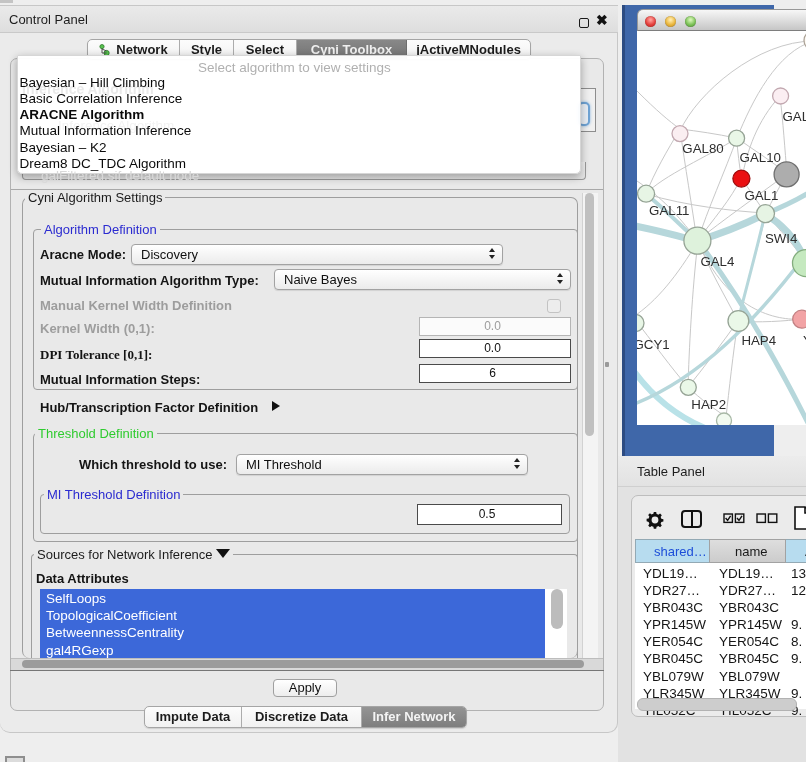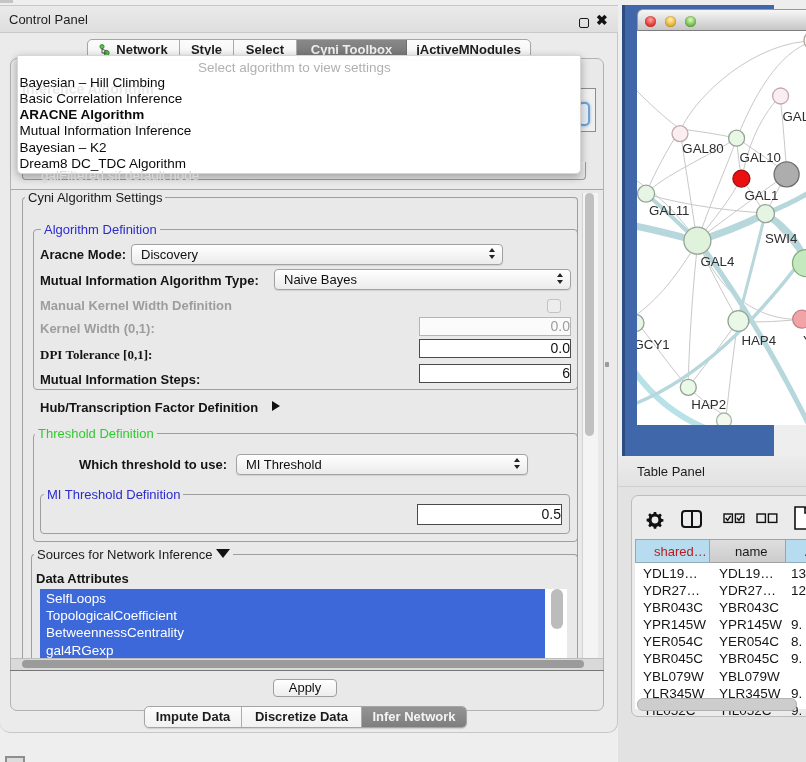--- a/index.html
+++ b/index.html
@@ -31,21 +31,21 @@
 .nb { border-bottom:none; border-radius:4px 4px 0 0; }
 .blue { color:#2b2bd0 !important; }
 .green { color:#2fcb2f !important; }
 
 .combo { position:absolute; height:21px; border:1px solid #a2a2a2; border-radius:4px; background:linear-gradient(#ffffff,#ebebeb); font-size:13px; line-height:19px; padding-left:9px; color:#101010; box-shadow:0 1px 1px rgba(0,0,0,.1); white-space:nowrap; }
 .arr { position:absolute; right:7px; top:3px; }
 .arr i { display:block; width:0; height:0; border-left:3.5px solid transparent; border-right:3.5px solid transparent; }
 .arr .u { border-bottom:4.5px solid #222; margin-bottom:2.5px; }
 .arr .d { border-top:4.5px solid #222; }
 
-.tf { position:absolute; border:1px solid #4a4a4a; background:#fff; font-size:14px; text-align:right; color:#111; }
+.tf { position:absolute; border:1px solid #4a4a4a; background:#fff; font-size:12px; text-align:center; padding-right:5px; color:#111; }
 .tfd { border:1px solid #b5b5b5; background:#fbfbfb; color:#9d9d9d; }
 </style>
 </head>
 <body>
 <div class="a" style="left:0;top:0;width:13px;height:3px;background:#c4c4c4;"></div>
 <div id="cp" class="a">
   <div id="cptitle" class="a">
       <span class="t">Control Panel</span>
     <span class="wbox"></span>
       <span class="wx">✖</span>
@@ -61,21 +61,21 @@
     <div style="width:63px;">Select</div>
     <div style="width:110px;" class="sel">Cyni Toolbox</div>
     <div style="width:123px;">jActiveMNodules</div>
   </div>
 
   <div class="a" style="left:580px;top:82px;width:16px;height:44px;border:1px solid #8d8d8d;background:#f0f0f0;"></div>
   <div class="a" style="left:578px;top:96px;width:12px;height:24px;border:2px solid #6fa3d4;border-radius:5px;background:#e8eef5;box-shadow:0 0 3px #85b4e0;"></div>
   <div class="a" style="left:22px;top:156px;width:564px;height:18px;border:1px solid #9a9a9a;border-top:none;border-radius:0 0 4px 4px;background:linear-gradient(#f2f2f2,#e3e3e3);"></div>
   <div class="a" style="left:11px;top:183px;width:592px;height:1px;background:#a8a8a8;"></div>
 
-  <div class="fs nb" style="left:22px;top:191px;width:556px;height:461px;">
+  <div class="fs nb" style="left:22px;top:191px;width:556px;height:461px;border-radius:7px;">
     <span class="lg" style="left:2px;">Cyni Algorithm Settings</span>
   </div>
 
   <div class="fs" style="left:33px;top:223px;width:545px;height:161px;">
     <span class="lg blue">Algorithm Definition</span>
   </div>
   <span class="a lb" style="left:40px;top:241px;">Aracne Mode:</span>
   <div class="combo" style="left:131px;top:238px;width:372px;">Discovery<span class="arr">
         <i class="u"></i>
         <i class="d"></i>
@@ -248,21 +248,21 @@
     <svg style="position:absolute;left:163px;top:11px;" width="18" height="24" viewBox="0 0 18 24">
         <path d="M1 1 h10 l6 6 v16 h-16 z" fill="#fff" stroke="#111" stroke-width="1.6"></path>
         <path d="M11 1 v6 h6" fill="none" stroke="#111" stroke-width="1.6"></path>
       </svg>
 
     <div style="position:absolute;left:4px;top:68px;width:180px;height:146px;background:#ffffff;"></div>
     <div style="position:absolute;left:4px;top:44px;width:180px;height:24px;">
       <div style="position:absolute;left:0;top:0;width:73.5px;height:24px;background:#b7dcef;border:1px solid #93a9b4;border-right:none;"></div>
       <div style="position:absolute;left:73.5px;top:0;width:77px;height:24px;background:linear-gradient(#dedede,#cccccc);border:1px solid #a2a2a2;"></div>
       <div style="position:absolute;left:150.5px;top:0;width:30px;height:24px;background:#b7dcef;border:1px solid #93a9b4;border-left:none;"></div>
-      <span style="position:absolute;left:19px;top:5px;font-size:13px;color:#b91c1c;">shared…</span>
+      <span style="position:absolute;left:19px;top:5px;font-size:13px;color:#1d4ed8;">shared…</span>
       <span style="position:absolute;left:100px;top:5px;font-size:13px;color:#1a1a1a;">name</span>
       <span style="position:absolute;left:170px;top:5px;font-size:13px;color:#1a1a1a;">Av</span>
     </div>
     <div style="position:absolute;left:4px;top:68px;width:180px;height:100%;font-size:13.5px;color:#161616;line-height:17.1px;">
       <div style="position:absolute;left:8px;top:2px;">YDL19…<br>YDR27…<br>YBR043C<br>YPR145W<br>YER054C<br>YBR045C<br>YBL079W<br>YLR345W<br>YIL052C</div>
       <div style="position:absolute;left:84px;top:2px;">YDL19…<br>YDR27…<br>YBR043C<br>YPR145W<br>YER054C<br>YBR045C<br>YBL079W<br>YLR345W<br>YIL052C</div>
       <div style="position:absolute;left:156px;top:2px;">13<br>12<br>&nbsp;<br>9.<br>8.<br>9.<br>&nbsp;<br>9.<br>9.</div>
     </div>
     <div style="position:absolute;left:6px;top:203px;width:160px;height:13px;background:#cdcdcd;border:1px solid #b2b2b2;border-radius:6px;"></div>
   </div>

